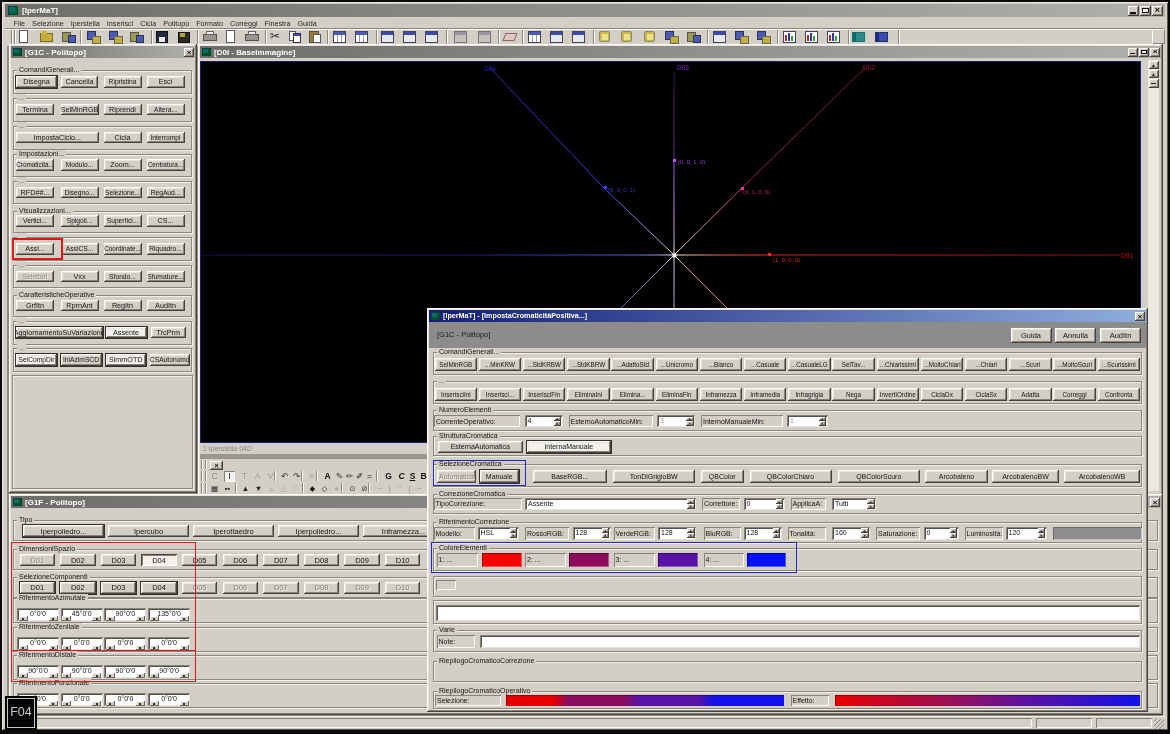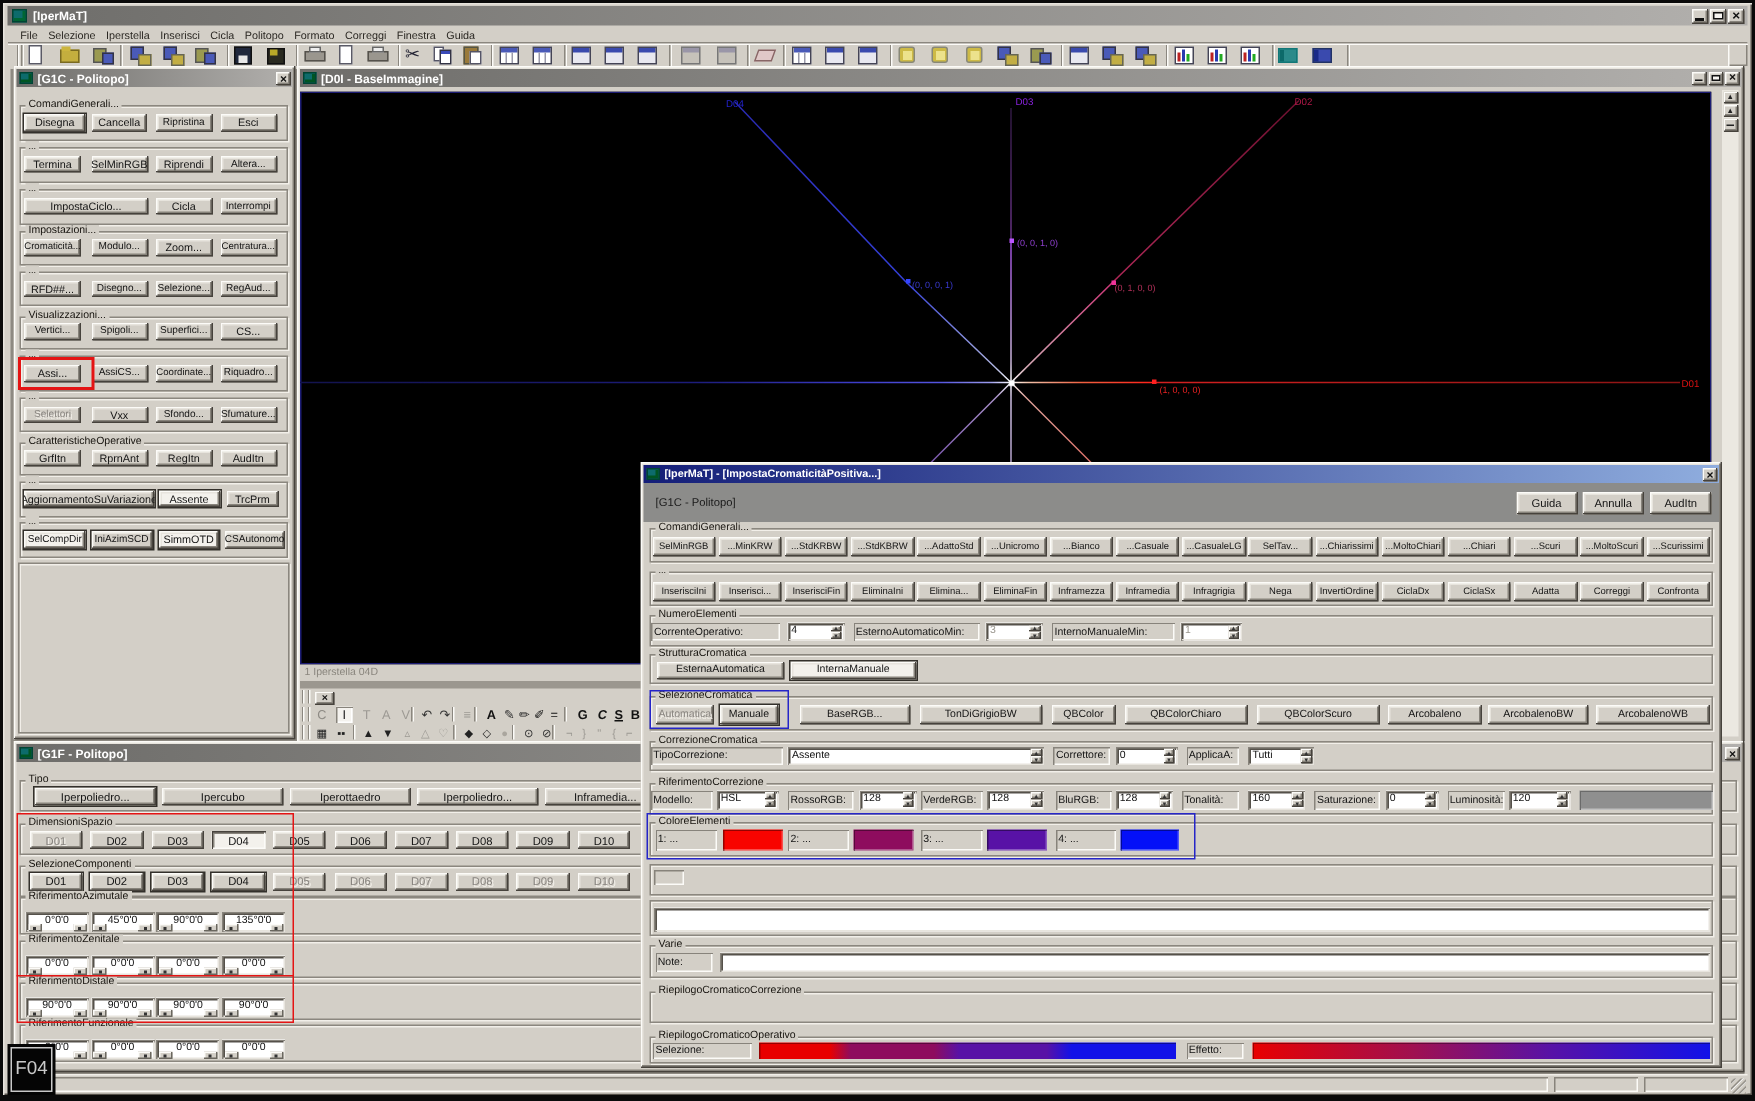--- a/index.html
+++ b/index.html
@@ -453,21 +453,21 @@
 <div class="abs" style="left:2px;top:1.5px;width:9px;height:8px;background:#0d6b6b;border:1px solid #043;box-shadow:inset -2px -2px 0 #052"></div>
 <span style="margin-left:14px;white-space:nowrap">[G1F - Politopo]</span>
   </div>
 <div class="abs wbtn" style="left:1150px;top:497.5px;width:10px;height:9.5px;font-size:8px;line-height:9.5px">×</div>
 <div class="abs etch" style="left:13px;top:520px;width:1145px;height:21px"></div>
 <div class="glab" style="left:17px;top:516px;font-size:7px">Tipo</div>
 <div class="abs btn thick" style="left:23px;top:525px;width:81px;height:12px;font-size:7.5px;">Iperpoliedro...</div>
 <div class="abs btn" style="left:108px;top:525px;width:81px;height:12px;font-size:7.5px;">Ipercubo</div>
 <div class="abs btn" style="left:193px;top:525px;width:81px;height:12px;font-size:7.5px;">Iperottaedro</div>
 <div class="abs btn" style="left:278px;top:525px;width:81px;height:12px;font-size:7.5px;">Iperpoliedro...</div>
-<div class="abs btn" style="left:363px;top:525px;width:81px;height:12px;font-size:7.5px;">Inframedia...</div>
+<div class="abs btn" style="left:363px;top:525px;width:81px;height:12px;font-size:7.5px;">Inframezza...</div>
 <div class="abs etch" style="left:13px;top:549px;width:1145px;height:21px"></div>
 <div class="glab" style="left:17px;top:545px;font-size:7px">DimensioniSpazio</div>
 <div class="abs btn dis" style="left:19.5px;top:554px;width:35.5px;height:12px;font-size:7.5px;">D01</div>
 <div class="abs btn" style="left:60.1px;top:554px;width:35.5px;height:12px;font-size:7.5px;">D02</div>
 <div class="abs btn" style="left:100.7px;top:554px;width:35.5px;height:12px;font-size:7.5px;">D03</div>
 <div class="abs btnp whbg" style="left:141.3px;top:554px;width:35.5px;height:12px;font-size:7.5px;">D04</div>
 <div class="abs btn" style="left:181.9px;top:554px;width:35.5px;height:12px;font-size:7.5px;">D05</div>
 <div class="abs btn" style="left:222.5px;top:554px;width:35.5px;height:12px;font-size:7.5px;">D06</div>
 <div class="abs btn" style="left:263.1px;top:554px;width:35.5px;height:12px;font-size:7.5px;">D07</div>
 <div class="abs btn" style="left:303.7px;top:554px;width:35.5px;height:12px;font-size:7.5px;">D08</div>

